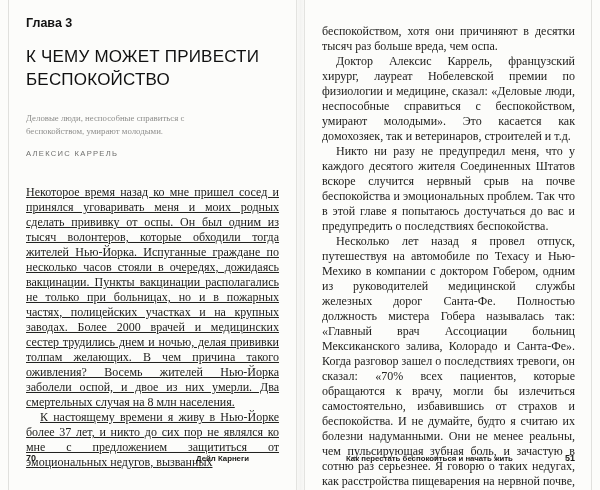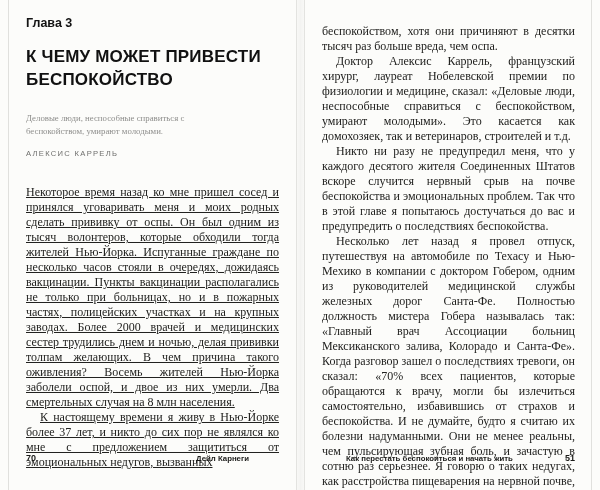--- a/index.html
+++ b/index.html
@@ -36,21 +36,21 @@
 
   .chapter-label {
     font-family: "Liberation Sans", sans-serif;
     font-weight: bold;
     font-size: 12.5px;
     color: #141414;
   }
   .chapter-title {
     margin: 15px 0 0 0;
     font-family: "Liberation Sans", sans-serif;
-    font-weight: bold;
+    font-weight: normal;
     font-size: 17px;
     line-height: 23px;
     letter-spacing: 0.2px;
     color: #111;
     text-transform: uppercase;
   }
   .epigraph {
     margin: 21px 0 0 0;
     max-width: 180px;
     font-size: 8.8px;

